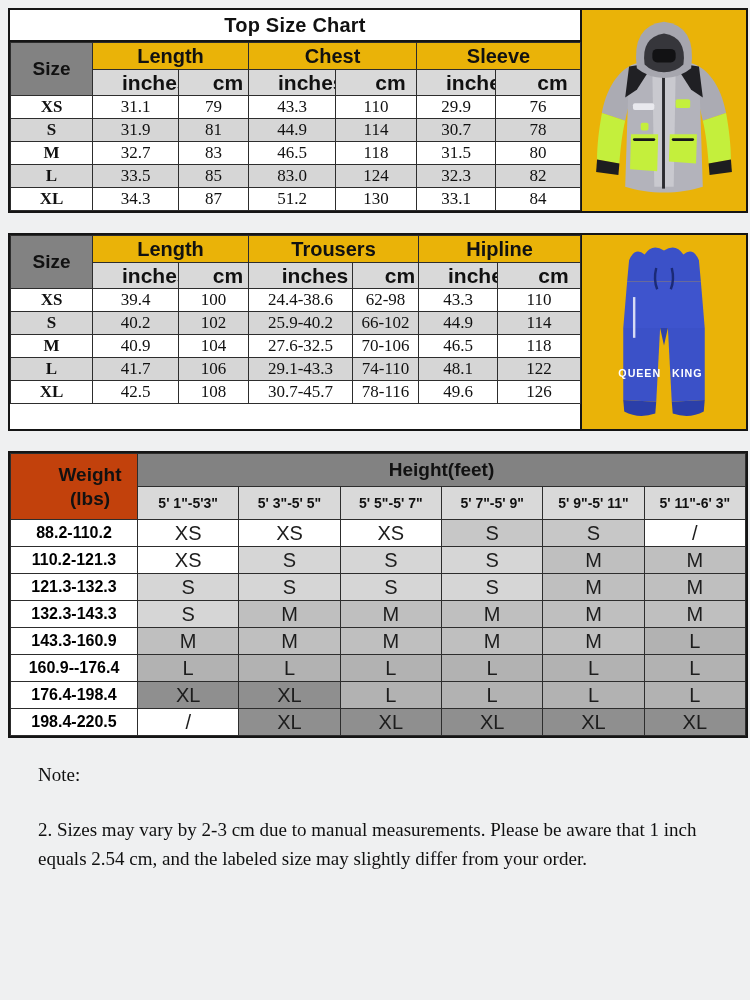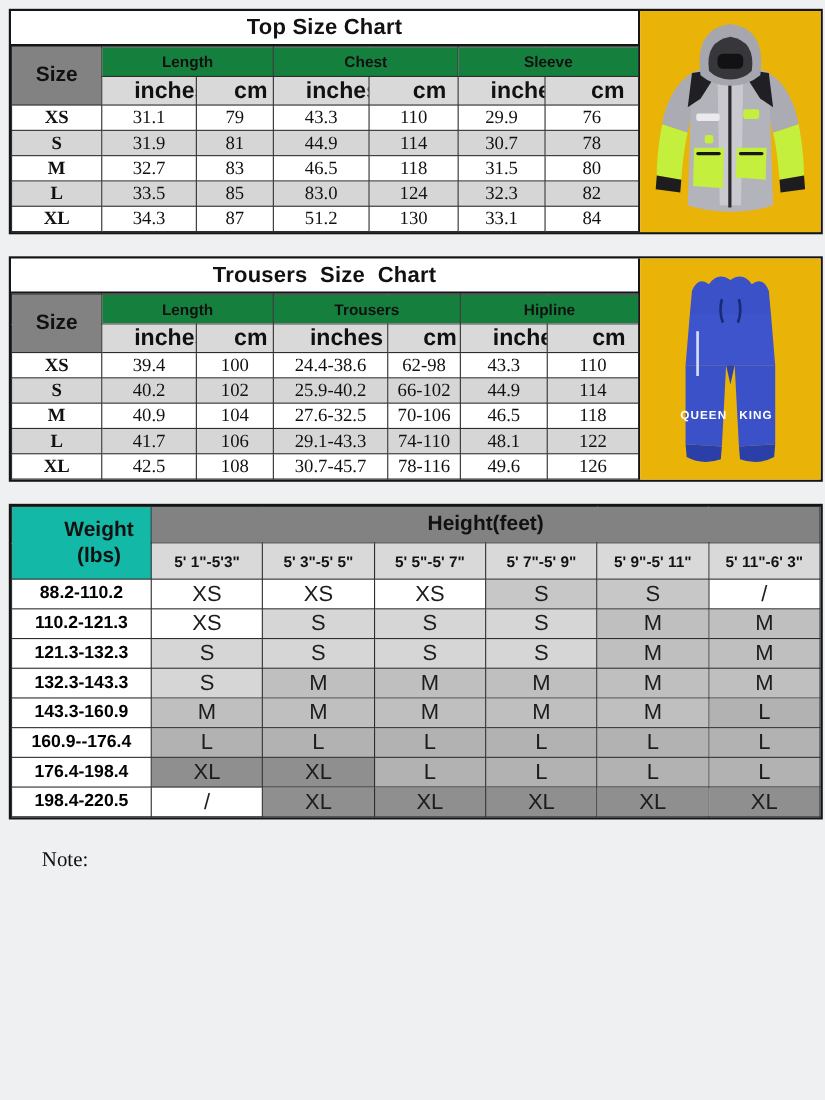--- a/index.html
+++ b/index.html
@@ -15,31 +15,31 @@
     border:2px solid #151515;background:#fff;margin-bottom:20px;
   }
   .chart-box{width:572px;box-sizing:border-box;border-right:2px solid #151515;}
   .chart-title{
     height:30px;display:flex;align-items:center;justify-content:center;
     font-weight:bold;font-size:20px;border-bottom:2px solid #151515;
     white-space:pre;letter-spacing:.2px;
   }
   table{border-collapse:collapse;width:100%;table-layout:fixed;}
   th,td{border:1px solid #2d2d2d;text-align:center;padding:0;overflow:hidden;}
-  .group-row th{background:#15803d;height:26px;font-size:14px;}
+  .group-row th{background:#eab308;height:26px;font-size:20px;}
   th.size-hd{background:#828282;font-size:19px;}
   .unit-row th{background:#d9d9d9;height:25px;font-size:21px;padding-left:29px;}
   .size-table tbody td{
     height:22px;font-family:"Liberation Serif",serif;font-size:17px;
   }
   .size-table tbody tr.alt td{background:#d6d6d6;}
   .size-table td.size-col{font-weight:bold;}
   .img-box{flex:1;background:#eab308;display:flex;align-items:center;justify-content:center;}
   .rec-box{width:740px;box-sizing:border-box;border:2px solid #151515;background:#fff;}
-  th.weight-hd{background:#14b8a6;font-size:19px;line-height:1.25;padding-left:32px;}
+  th.weight-hd{background:#c2410c;font-size:19px;line-height:1.25;padding-left:32px;}
   th.height-hd{background:#828282;height:32px;font-size:19px;}
   .hcols th{background:#d9d9d9;height:32px;font-size:14px;white-space:nowrap;}
   .rec-table tbody td{height:26px;font-size:20px;color:#1d1d1d;}
   .rec-table tbody td.weight-col{
     font-weight:bold;font-size:16px;background:#fff;color:#000;white-space:nowrap;
   }
   .note{
     margin:26px 26px 0 30px;
     font-family:"Liberation Serif",serif;font-size:19px;color:#101010;
   }
@@ -158,21 +158,20 @@
           <path d="M52 56 Q46 12 80 8 Q114 12 108 56 Q96 66 80 66 Q64 66 52 56 Z" fill="#a6a6ae"></path>
           <path d="M60 52 Q56 24 80 20 Q104 24 100 52 Q92 60 80 60 Q68 60 60 52 Z" fill="#36363b"></path>
           <rect x="68" y="36" width="24" height="14" rx="5" fill="#121214"></rect>
         </g>
       </svg>
     </div>
   </div>
 
   <div class="section">
     <div class="chart-box">
-      <div class="chart-title">Trousers  Size  Chart</div>
       <table class="size-table">
         <colgroup>
           <col style="width:82px">
             <col style="width:86px">
             <col style="width:70px">
           <col style="width:104px">
             <col style="width:66px">
             <col style="width:79px">
             <col style="width:83px">
         </colgroup>
@@ -361,15 +360,16 @@
             <td style="background: rgb(143, 143, 143);">XL</td>
             <td style="background: rgb(143, 143, 143);">XL</td>
             <td style="background: rgb(143, 143, 143);">XL</td>
           </tr>
         </tbody>
     </table>
   </div>
 
   <div class="note">
     <div class="note-heading">Note:</div>
+    <p class="note-item">2. Sizes may vary by 2-3 cm due to manual measurements. Please be aware that 1 inch equals 2.54 cm, and the labeled size may slightly differ from your order.</p>
   </div>
 
 </div>
 
 </body></html>

